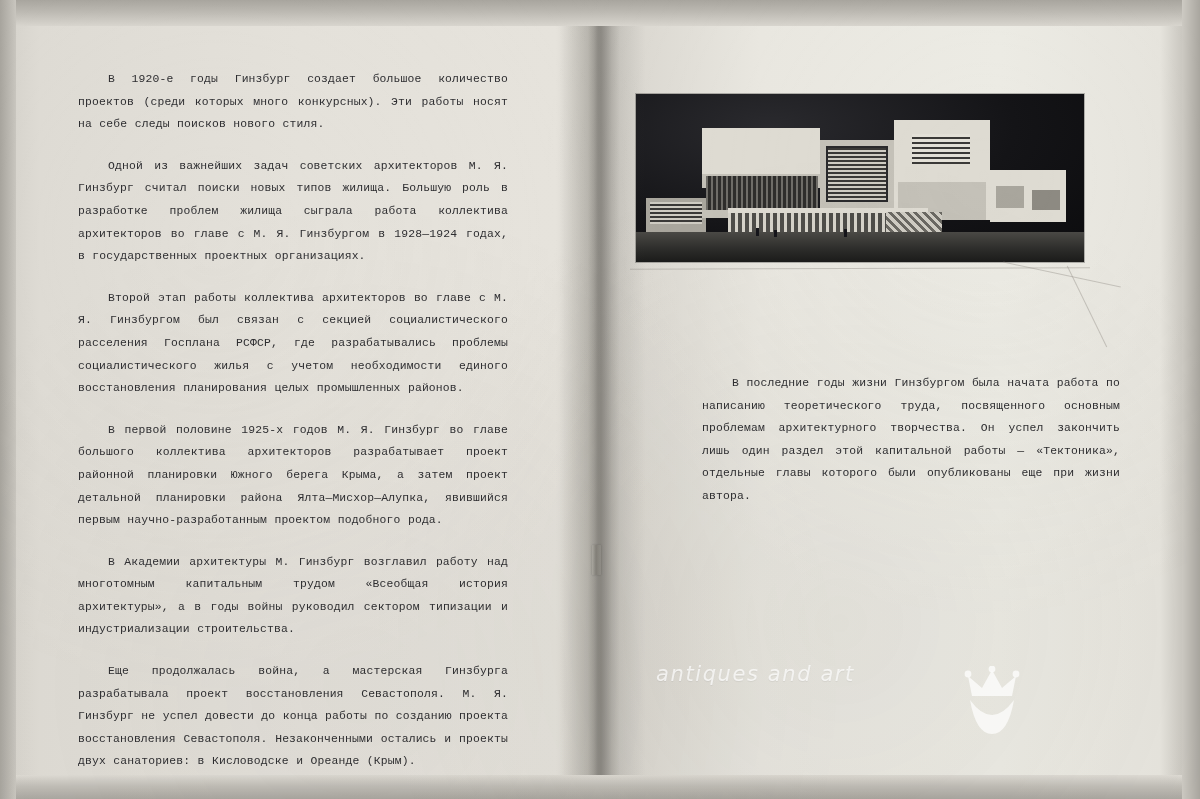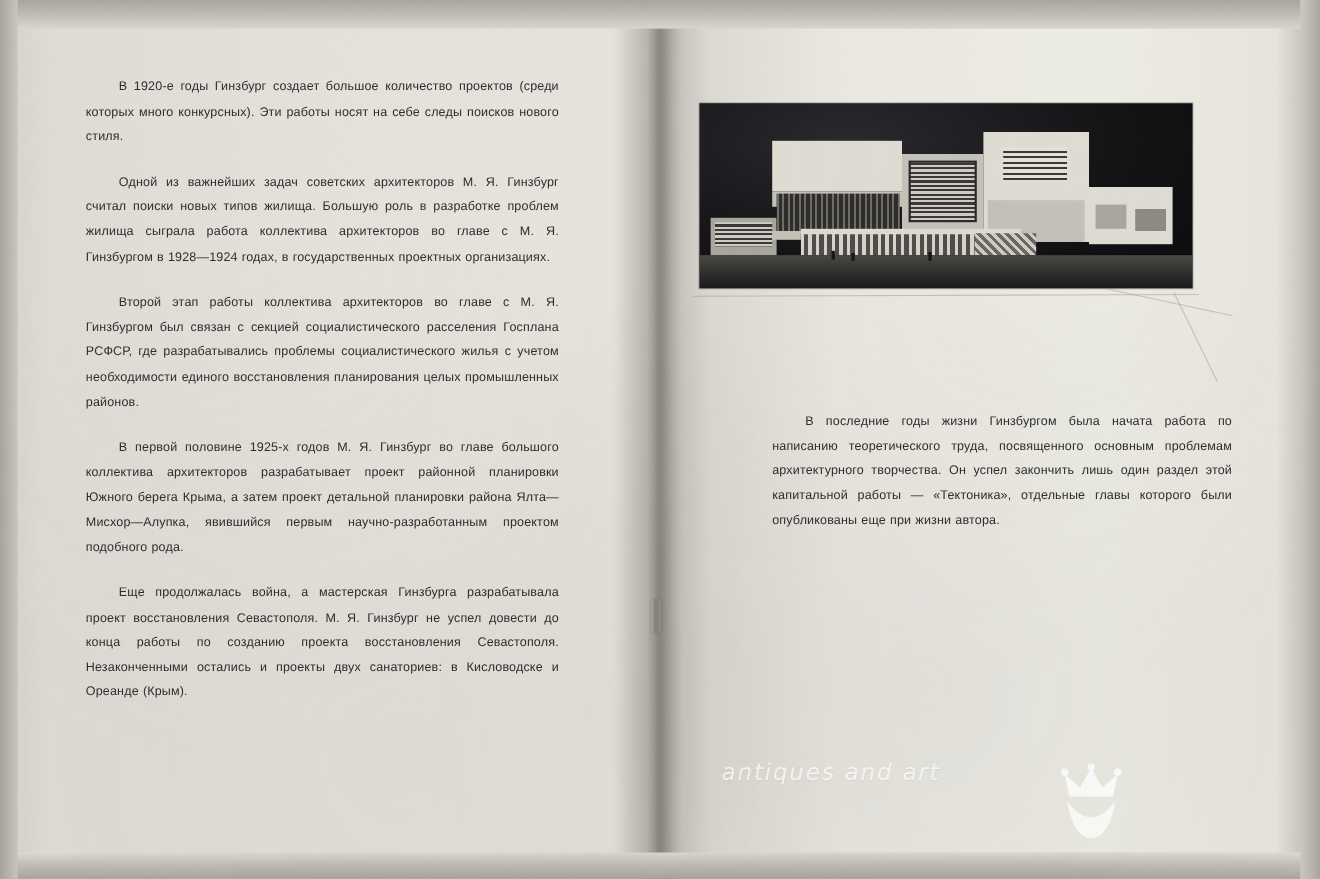--- a/index.html
+++ b/index.html
@@ -70,21 +70,21 @@
   }
 
   
   .page { position: absolute; }
 
   #left-page  { left: 16px;  top: 10px;  width: 578px; height: 778px; }
   #right-page { left: 572px; top: 6px;   width: 580px; height: 786px; }
 
   .col-text {
     position: absolute;
-    font-family: Liberation Sans, sans-serif;
+    font-family: Liberation Mono, monospace;
     color: #2b2b2e;
   }
 
   #left-col {
     left: 62px; top: 58px; width: 430px;
   }
   #right-col-lower {
     left: 130px; top: 366px; width: 418px;
   }
 
@@ -149,21 +149,21 @@
     position: absolute;
     width: 9px; height: 30px;
     background: linear-gradient(90deg,#c6c3bb,#9a978f 45%,#bab7af);
     border-radius: 1px;
     box-shadow: 0 0 2px rgba(0,0,0,.25);
   }
 
   
   #watermark {
     position: absolute;
-    left: 560px; top: 688px;
+    left: 560px; top: 660px;
     width: 620px; height: 80px;
     pointer-events: none;
   }
   #wm-small {
     position: absolute;
     left: 96px; top: 2px;
     font-size: 21px;
     letter-spacing: 1.6px;
     color: rgba(255,255,255,0.72);
     font-style: italic;
@@ -191,20 +191,21 @@
 <body>
 
 <div id="spread">
 
   <div class="page" id="left-page">
     <div class="col-text" id="left-col">
       <p class="para">В 1920-е годы Гинзбург создает большое количество проектов (среди которых много конкурсных). Эти работы носят на себе следы поисков нового стиля.</p>
       <p class="para">Одной из важнейших задач советских архитекторов М. Я. Гинзбург считал поиски новых типов жилища. Большую роль в разработке проблем жилища сыграла работа коллектива архитекторов во главе с М. Я. Гинзбургом в 1928—1924 годах, в государственных проектных организациях.</p>
       <p class="para">Второй этап работы коллектива архитекторов во главе с М. Я. Гинзбургом был связан с секцией социалистического расселения Госплана РСФСР, где разрабатывались проблемы социалистического жилья с учетом необходимости единого восстановления планирования целых промышленных районов.</p>
       <p class="para">В первой половине 1925-х годов М. Я. Гинзбург во главе большого коллектива архитекторов разрабатывает проект районной планировки Южного берега Крыма, а затем проект детальной планировки района Ялта—Мисхор—Алупка, явившийся первым научно-разработанным проектом подобного рода.</p>
+      <p class="para">В Академии архитектуры М. Гинзбург возглавил работу над многотомным капитальным трудом «Всеобщая история архитектуры», а в годы войны руководил сектором типизации и индустриализации строительства.</p>
       <p class="para">Еще продолжалась война, а мастерская Гинзбурга разрабатывала проект восстановления Севастополя. М. Я. Гинзбург не успел довести до конца работы по созданию проекта восстановления Севастополя. Незаконченными остались и проекты двух санаториев: в Кисловодске и Ореанде (Крым).</p>
     </div>
   </div>
 
   <div class="page" id="right-page">
 
     <div id="photo-wrap">
       <div class="sky"></div>
 
       <div class="blk w3" style="left:10px; top:104px; width:60px; height:34px;"></div>

